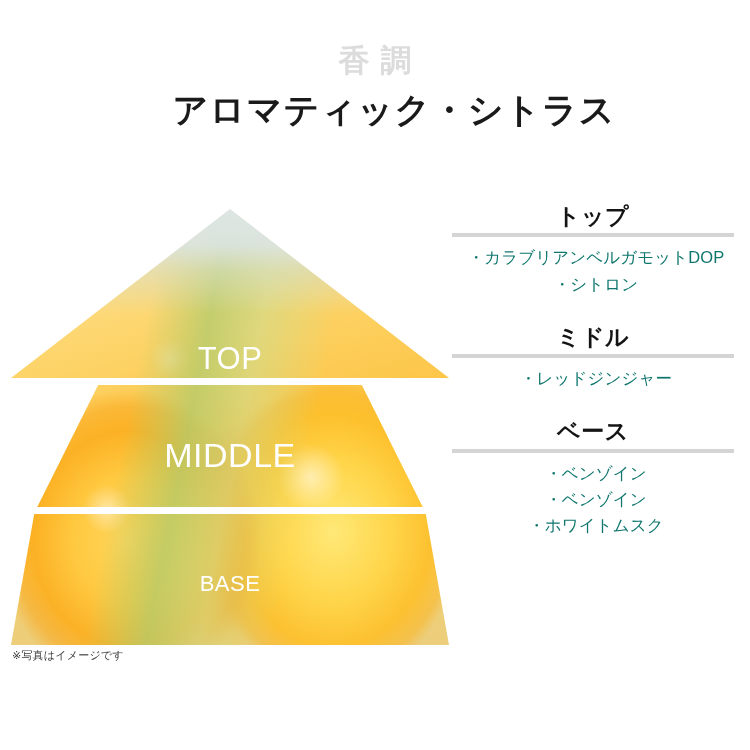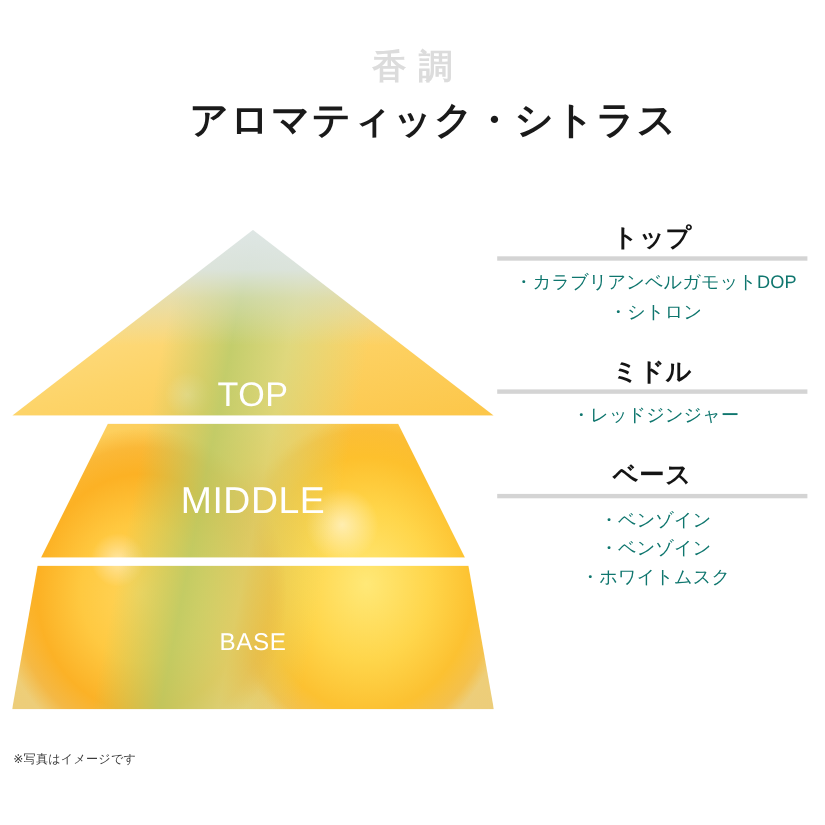--- a/index.html
+++ b/index.html
@@ -150,21 +150,20 @@
   .label-base   { top: 362px; font-size: 22px; }
 
   .photo-note {
     position: absolute;
     left: 12px;
     top: 648px;
     font-size: 11px;
     color: #3b3b3b;
     letter-spacing: 0.2px;
     white-space: nowrap;
-    margin-top: 35px;
   }
 
   
   .notes {
     position: absolute;
     left: 452px;
     top: 203px;
     width: 282px;
     text-align: center;
   }

